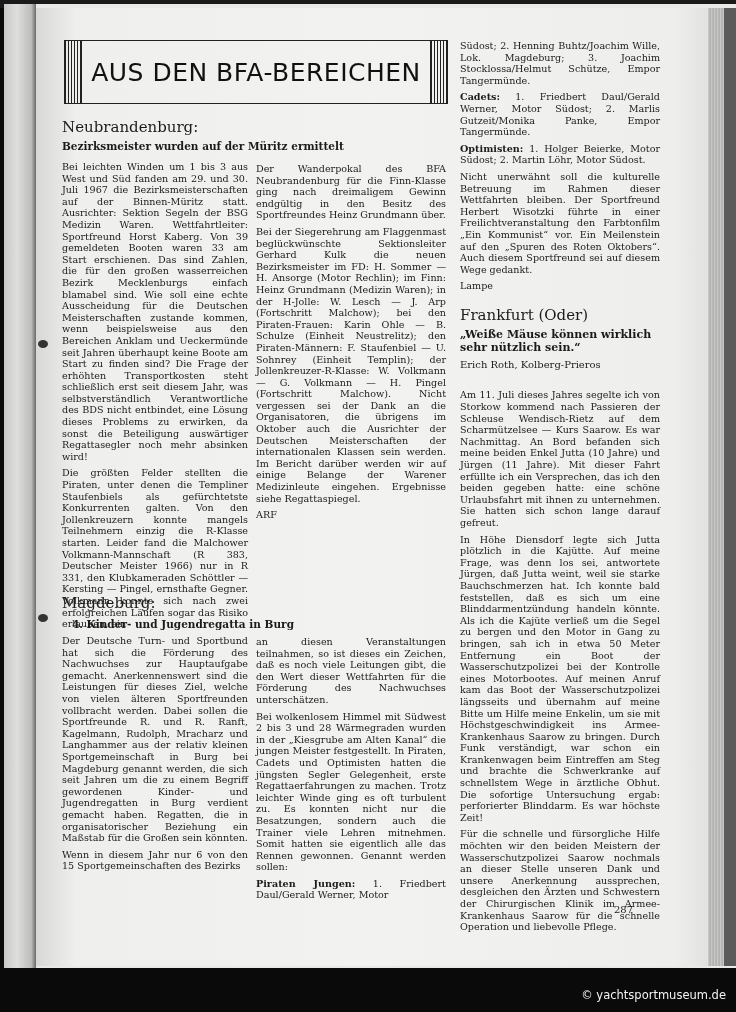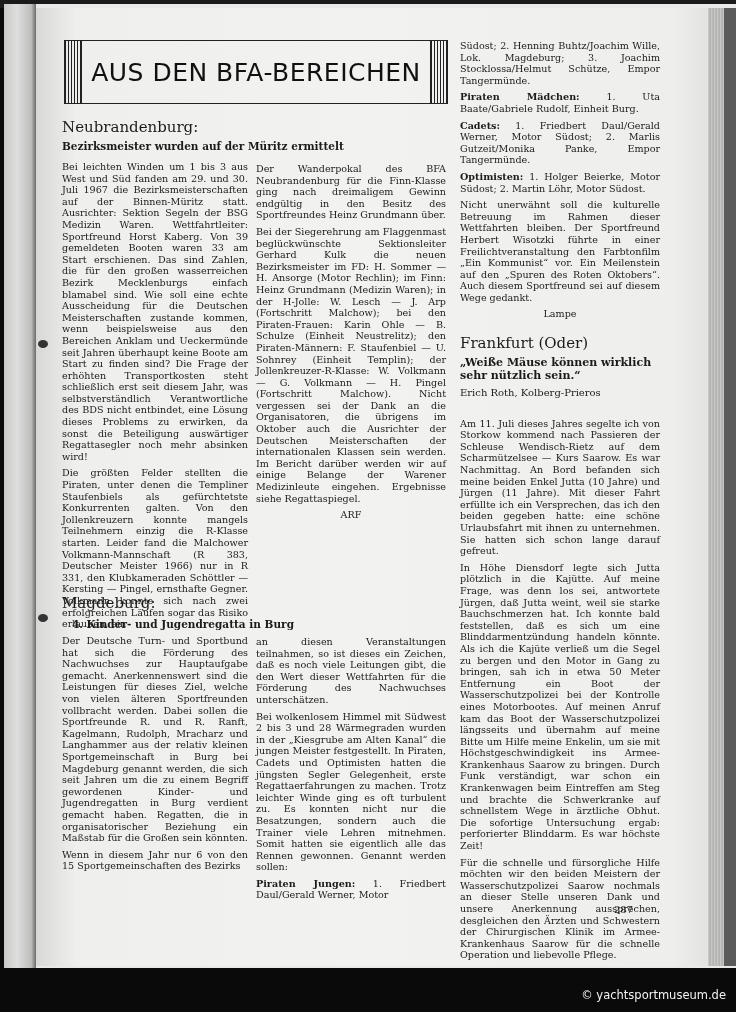--- a/index.html
+++ b/index.html
@@ -14,21 +14,21 @@
   .banner{position:absolute;left:64px;top:40px;width:382px;height:62px;border:1.5px solid #222;display:flex;align-items:center;justify-content:flex-end;}
   .banner .stripes{width:16px;height:100%;background:repeating-linear-gradient(90deg,#222 0 1px,transparent 1px 3px);}
   .banner .stripes.left{border-right:1.5px solid #222;}
   .banner .stripes.right{border-left:1.5px solid #222;margin-left:auto;}
   .banner h1{flex:1;text-align:center;margin:0;font-family:"DejaVu Sans",sans-serif;font-weight:normal;font-size:25px;letter-spacing:0.5px;color:#111;}
 
   .col{position:absolute;font-size:9.6px;line-height:11.6px;text-align:justify;}
   .col p{margin:0 0 5px 0;}
   .region{font-weight:normal;font-size:15px;line-height:18px;margin:0;}
   .sub{font-weight:bold;font-size:10.5px;line-height:13px;margin:0;}
-  .sign{text-align:center;}
+  .sign{text-align:left;}
   .lbl{font-weight:bold;}
   .author{font-size:10px;margin:0 0 19px 0;}
   .pagenum{position:absolute;left:614px;top:904px;font-size:10px;}
   .credit{position:absolute;right:10px;top:988px;color:#f4f4f4;font-family:"DejaVu Sans",sans-serif;font-size:11.5px;}
   .hole{position:absolute;width:10px;height:8px;border-radius:50%;background:#333;}
 </style>
 </head>
 <body>
 
 <div class="top-shadow"></div>
@@ -65,21 +65,20 @@
 </div>
 
 <div class="col" style="left:256px;top:636px;width:190px;">
   <p id="md-p1b">an diesen Veranstaltungen teilnahmen, so ist dieses ein Zeichen, daß es noch viele Leitungen gibt, die den Wert dieser Wettfahrten für die Förderung des Nachwuchses unterschätzen.</p>
   <p>Bei wolkenlosem Himmel mit Südwest 2 bis 3 und 28 Wärmegraden wurden in der „Kiesgrube am Alten Kanal“ die jungen Meister festgestellt. In Piraten, Cadets und Optimisten hatten die jüngsten Segler Gelegenheit, erste Regattaerfahrungen zu machen. Trotz leichter Winde ging es oft turbulent zu. Es konnten nicht nur die Besatzungen, sondern auch die Trainer viele Lehren mitnehmen. Somit hatten sie eigentlich alle das Rennen gewonnen. Genannt werden sollen:</p>
   <p><span class="lbl">Piraten Jungen:</span><span id="res0a"> 1. Friedbert Daul/Gerald Werner, Motor</span></p>
 </div>
 
 <div class="col" style="left:460px;top:40px;width:200px;">
   <p id="res0b">Südost; 2. Henning Buhtz/Joachim Wille, Lok. Magdeburg; 3. Joachim Stocklossa/Helmut Schütze, Empor Tangermünde.</p>
-  <p><span class="lbl">Piraten Mädchen:</span><span> 1. Uta Baate/Gabriele Rudolf, Einheit Burg.</span></p>
   <p><span class="lbl">Cadets:</span><span> 1. Friedbert Daul/Gerald Werner, Motor Südost; 2. Marlis Gutzeit/Monika Panke, Empor Tangermünde.</span></p>
   <p><span class="lbl">Optimisten:</span><span> 1. Holger Beierke, Motor Südost; 2. Martin Löhr, Motor Südost.</span></p>
   <p>Nicht unerwähnt soll die kulturelle Betreuung im Rahmen dieser Wettfahrten bleiben. Der Sportfreund Herbert Wisotzki führte in einer Freilichtveranstaltung den Farbtonfilm „Ein Kommunist“ vor. Ein Meilenstein auf den „Spuren des Roten Oktobers“. Auch diesem Sportfreund sei auf diesem Wege gedankt.</p>
   <div class="sign" style="margin-bottom:14px;">Lampe</div>
 
   <h2 class="region" style="margin-bottom:4px;">Frankfurt (Oder)</h2>
   <h3 class="sub" style="font-size:11px;line-height:13px;margin:0 0 5px 0;text-align:left;">„Weiße Mäuse können wirklich sehr nützlich sein.“</h3>
   <div class="author">Erich Roth, Kolberg-Prieros</div>
   <p>Am 11. Juli dieses Jahres segelte ich von Storkow kommend nach Passieren der Schleuse Wendisch-Rietz auf dem Scharmützelsee — Kurs Saarow. Es war Nachmittag. An Bord befanden sich meine beiden Enkel Jutta (10 Jahre) und Jürgen (11 Jahre). Mit dieser Fahrt erfüllte ich ein Versprechen, das ich den beiden gegeben hatte: eine schöne Urlaubsfahrt mit ihnen zu unternehmen. Sie hatten sich schon lange darauf gefreut.</p>
   <p>In Höhe Diensdorf legte sich Jutta plötzlich in die Kajütte. Auf meine Frage, was denn los sei, antwortete Jürgen, daß Jutta weint, weil sie starke Bauchschmerzen hat. Ich konnte bald feststellen, daß es sich um eine Blinddarmentzündung handeln könnte. Als ich die Kajüte verließ um die Segel zu bergen und den Motor in Gang zu bringen, sah ich in etwa 50 Meter Entfernung ein Boot der Wasserschutzpolizei bei der Kontrolle eines Motorbootes. Auf meinen Anruf kam das Boot der Wasserschutzpolizei längsseits und übernahm auf meine Bitte um Hilfe meine Enkelin, um sie mit Höchstgeschwindigkeit ins Armee-Krankenhaus Saarow zu bringen. Durch Funk verständigt, war schon ein Krankenwagen beim Eintreffen am Steg und brachte die Schwerkranke auf schnellstem Wege in ärztliche Obhut. Die sofortige Untersuchung ergab: perforierter Blinddarm. Es war höchste Zeit!</p>

